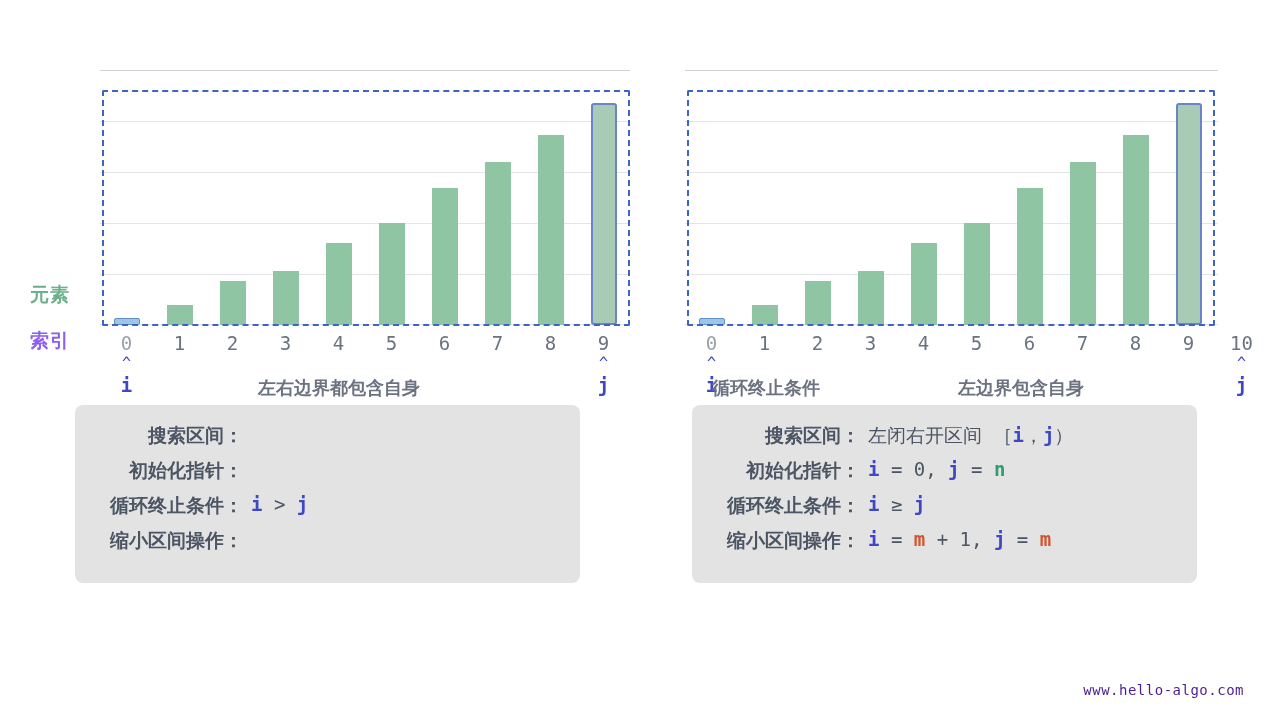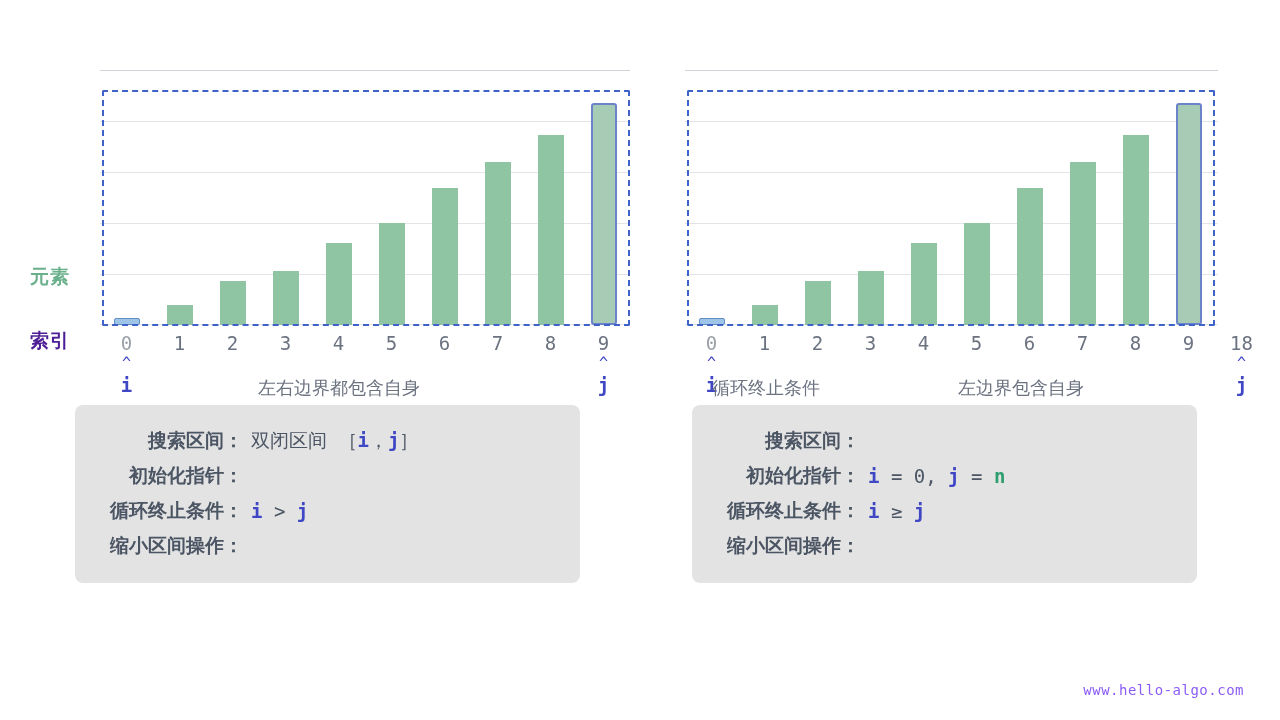--- a/index.html
+++ b/index.html
@@ -21,21 +21,21 @@
   .panel.left  { left: 30px;  width: 620px; }
   .panel.right { left: 650px; width: 620px; }
 
   .axis-label {
     position: absolute;
     font-weight: bold;
     font-size: 19px;
     letter-spacing: 1px;
   }
   .axis-label.elem  { color: #6ab08b; }
-  .axis-label.index { color: #4c1d95; }
+  .axis-label.index { color: #8b5cf6; }
 
   
   .chart {
     position: absolute;
     left: 70px;
     top: 10px;
     width: 530px;
     height: 255px;
   }
   .chart.wide { width: 533px; }
@@ -130,39 +130,39 @@
     font-size: 19px;
     font-weight: bold;
     color: #3f47c4;
     font-family: "DejaVu Sans Mono", monospace;
   }
 
   .note {
     position: absolute;
     top: 316px;
     font-size: 18px;
-    font-weight: normal;
+    font-weight: bold;
     color: #6b7280;
     white-space: nowrap;
   }
 
   
   .infobox {
     position: absolute;
     top: 405px;
     background: #e3e3e3;
     border-radius: 8px;
     padding: 18px 26px 20px 26px;
   }
   .infobox.left  { left: 75px;  width: 505px; }
   .infobox.right { left: 692px; width: 505px; }
 
   .info-line {
     display: flex;
-    align-items: center;
+    align-items: flex-start;
     font-size: 19px;
     height: 35px;
     white-space: nowrap;
   }
   .info-key {
     width: 150px;
     text-align: right;
     font-weight: bold;
     color: #4b5563;
     padding-right: 8px;
@@ -175,33 +175,33 @@
   .k-i { color: #3f47c4; font-weight: bold; }
   .k-j { color: #3f47c4; font-weight: bold; }
   .k-n { color: #2f9e6e; font-weight: bold; }
   .k-m { color: #d4542a; font-weight: bold; }
 
   .watermark {
     position: absolute;
     right: 36px;
     bottom: 22px;
     font-size: 14px;
-    color: #8b5cf6;
+    color: #4c1d95;
     font-family: "DejaVu Sans Mono", monospace;
     letter-spacing: 0.5px;
   }
 </style>
 </head>
 <body>
 
 <div class="page">
 
   <div class="panel left">
 
-    <div class="axis-label elem" style="left:0px; top:204px;text-align:center;">元素</div>
+    <div class="axis-label elem" style="left:0px; top:222px;text-align:center;">元素</div>
     <div class="axis-label index" style="left:0px; top:268px;">索引</div>
 
     <div class="chart">
       <div class="gridline top" style="top:0px;"></div>
       <div class="gridline" style="top:51px;"></div>
       <div class="gridline" style="top:102px;"></div>
       <div class="gridline" style="top:153px;"></div>
       <div class="gridline" style="top:204px;"></div>
       <div class="gridline" style="top:254px;"></div>
 
@@ -333,21 +333,21 @@
       <div class="index-cell dim">0</div>
       <div class="index-cell">1</div>
       <div class="index-cell">2</div>
       <div class="index-cell">3</div>
       <div class="index-cell">4</div>
       <div class="index-cell">5</div>
       <div class="index-cell">6</div>
       <div class="index-cell">7</div>
       <div class="index-cell">8</div>
       <div class="index-cell">9</div>
-      <div class="index-cell">18</div>
+      <div class="index-cell">10</div>
     </div>
 
     <div class="caret-row" style="left:35px;">
       <div class="caret-cell">^</div>
       <div class="caret-cell"></div>
       <div class="caret-cell"></div>
       <div class="caret-cell"></div>
       <div class="caret-cell"></div>
       <div class="caret-cell"></div>
       <div class="caret-cell"></div>
@@ -371,45 +371,46 @@
       <div class="ptr-cell">j</div>
     </div>
 
     <div class="note" style="left:62px;">循环终止条件</div>
     <div class="note" style="left:308px;">左边界包含自身</div>
   </div>
 
   <div class="infobox left">
     <div class="info-line">
       <div class="info-key">搜索区间：</div>
-      <div class="info-val">双闭区间 ［<span class="k-i">i</span>，<span class="k-j">j</span>］</div>
     </div>
     <div class="info-line">
       <div class="info-key">初始化指针：</div>
     </div>
     <div class="info-line">
       <div class="info-key">循环终止条件：</div>
       <div class="info-val"><span class="k-i">i</span> &gt; <span class="k-j">j</span></div>
     </div>
     <div class="info-line">
       <div class="info-key">缩小区间操作：</div>
     </div>
   </div>
 
   <div class="infobox right">
     <div class="info-line">
       <div class="info-key">搜索区间：</div>
+      <div class="info-val">左闭右开区间 ［<span class="k-i">i</span>，<span class="k-j">j</span>）</div>
     </div>
     <div class="info-line">
       <div class="info-key">初始化指针：</div>
       <div class="info-val"><span class="k-i">i</span> = 0, <span class="k-j">j</span> = <span class="k-n">n</span></div>
     </div>
     <div class="info-line">
       <div class="info-key">循环终止条件：</div>
       <div class="info-val"><span class="k-i">i</span> ≥ <span class="k-j">j</span></div>
     </div>
     <div class="info-line">
       <div class="info-key">缩小区间操作：</div>
+      <div class="info-val"><span class="k-i">i</span> = <span class="k-m">m</span> + 1, <span class="k-j">j</span> = <span class="k-m">m</span></div>
     </div>
   </div>
 
   <div class="watermark">www.hello-algo.com</div>
 </div>
 
 </body></html>

